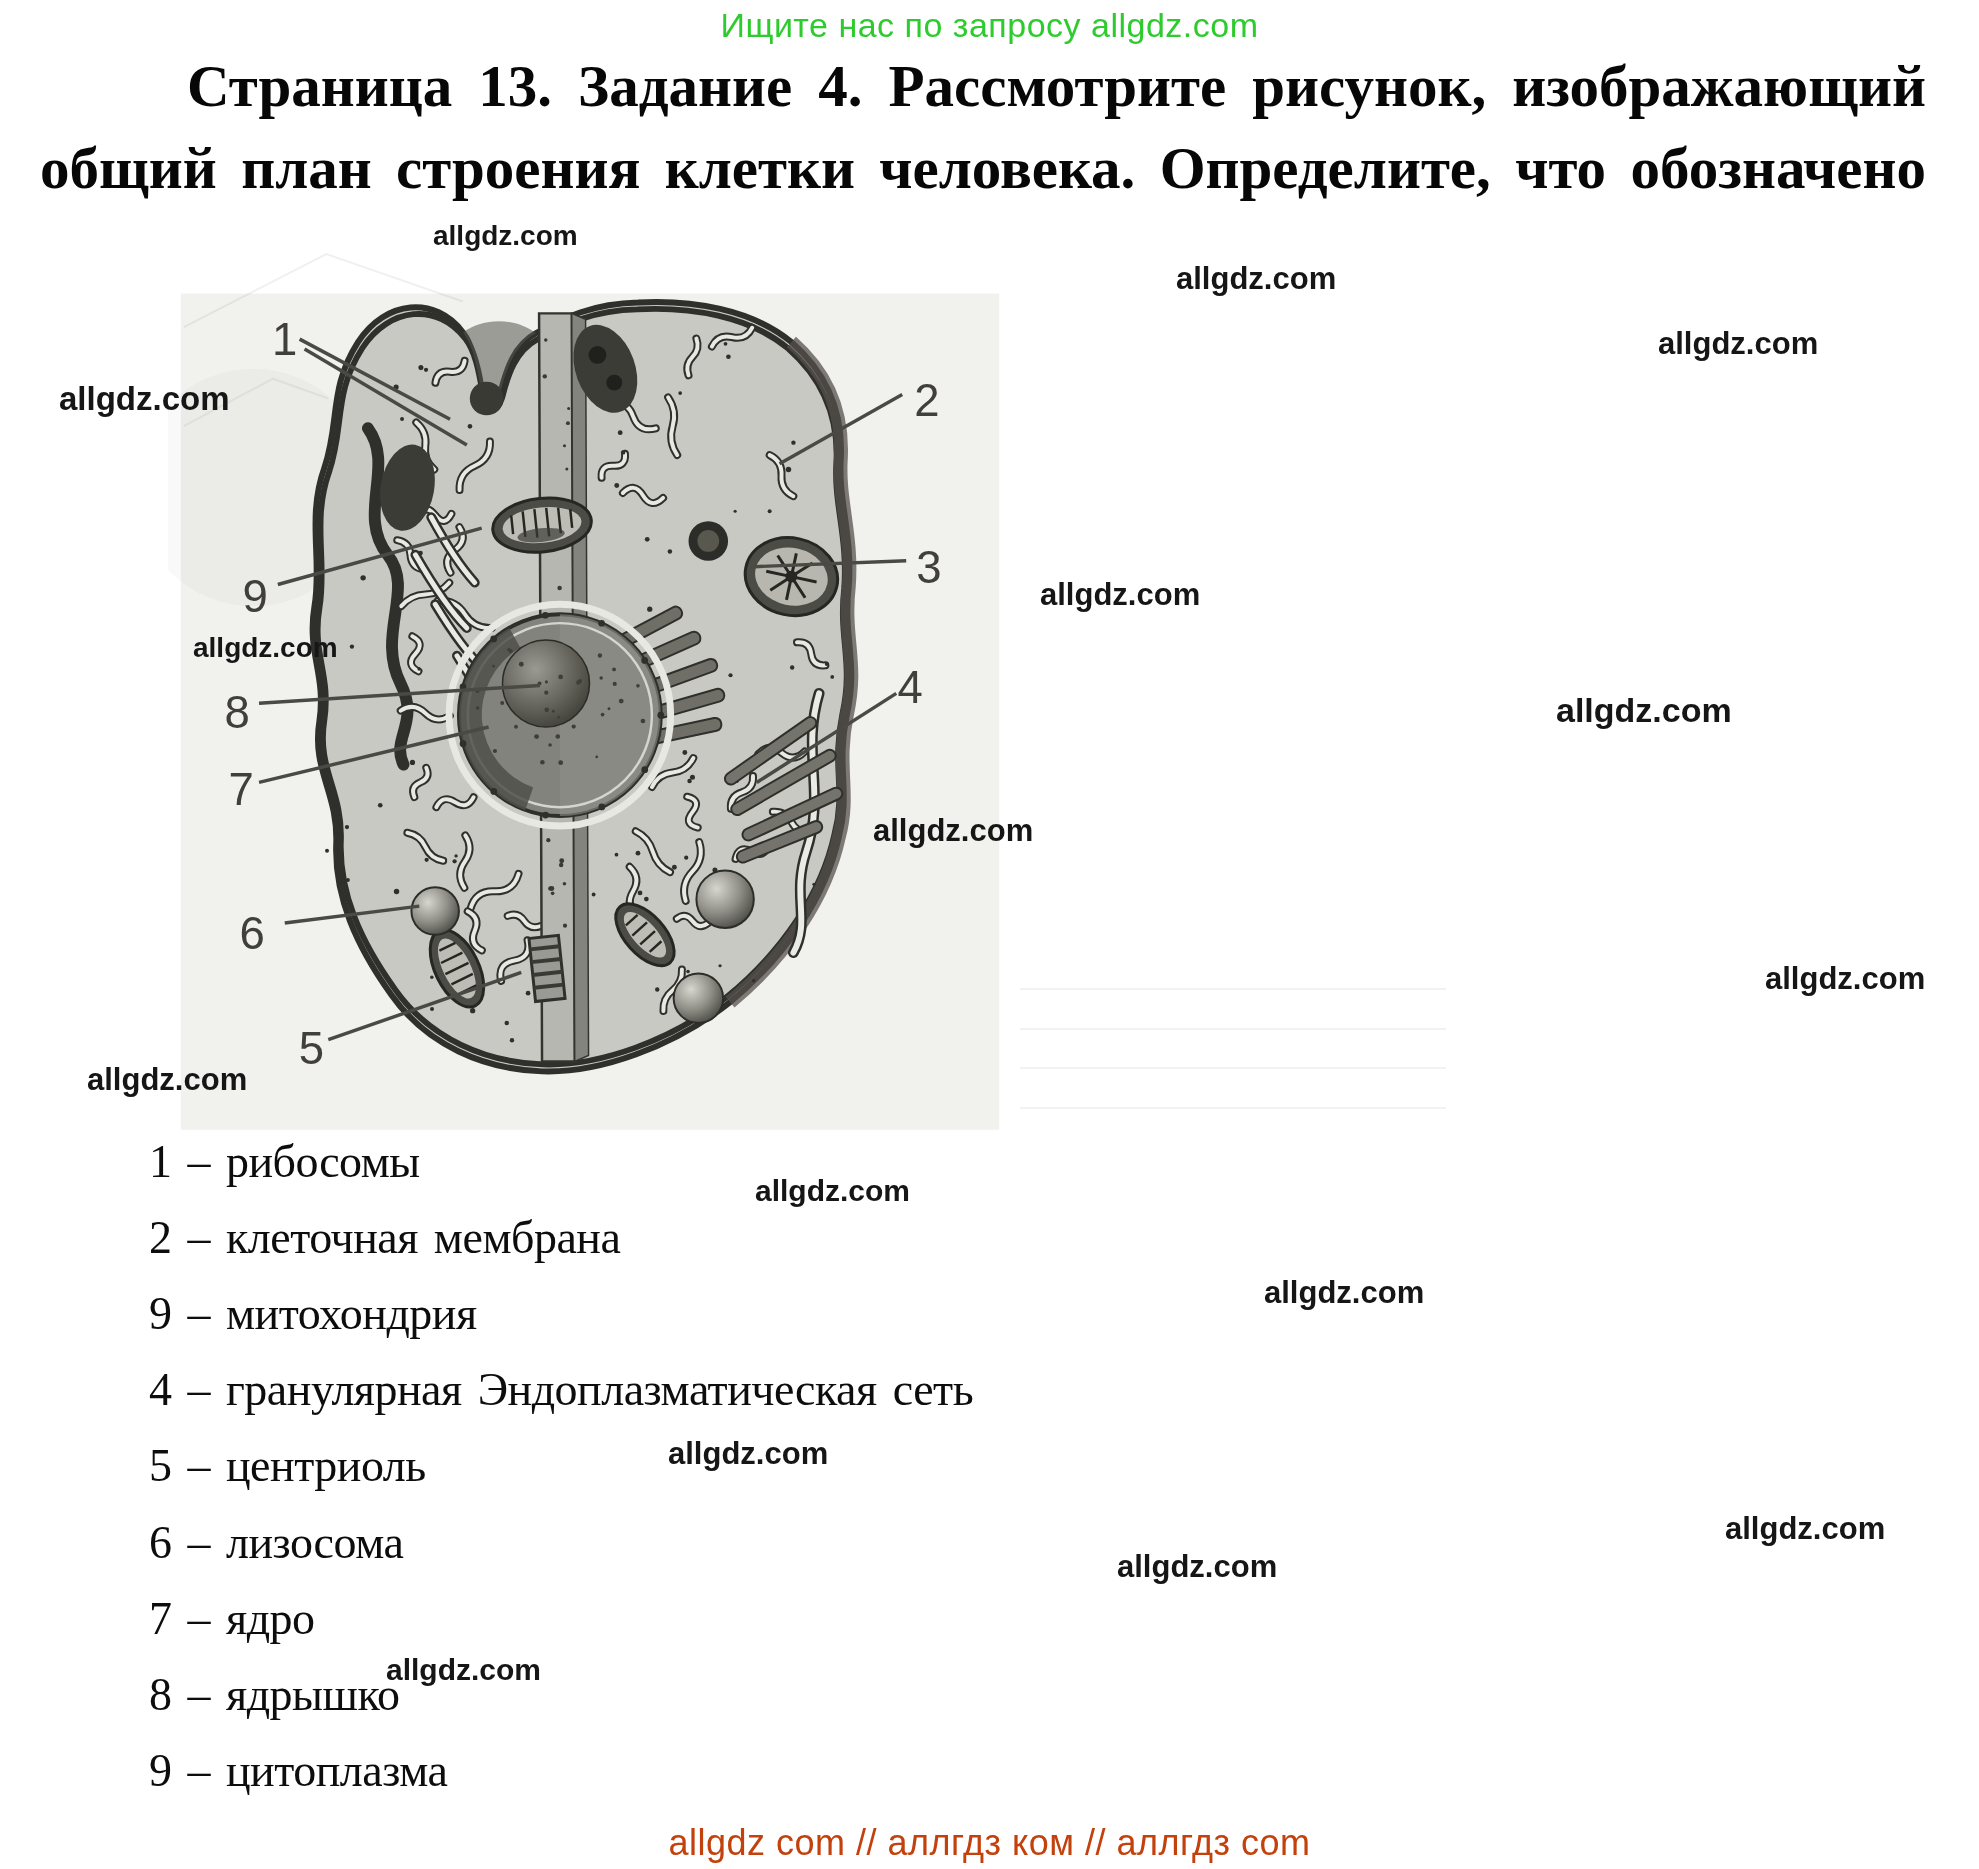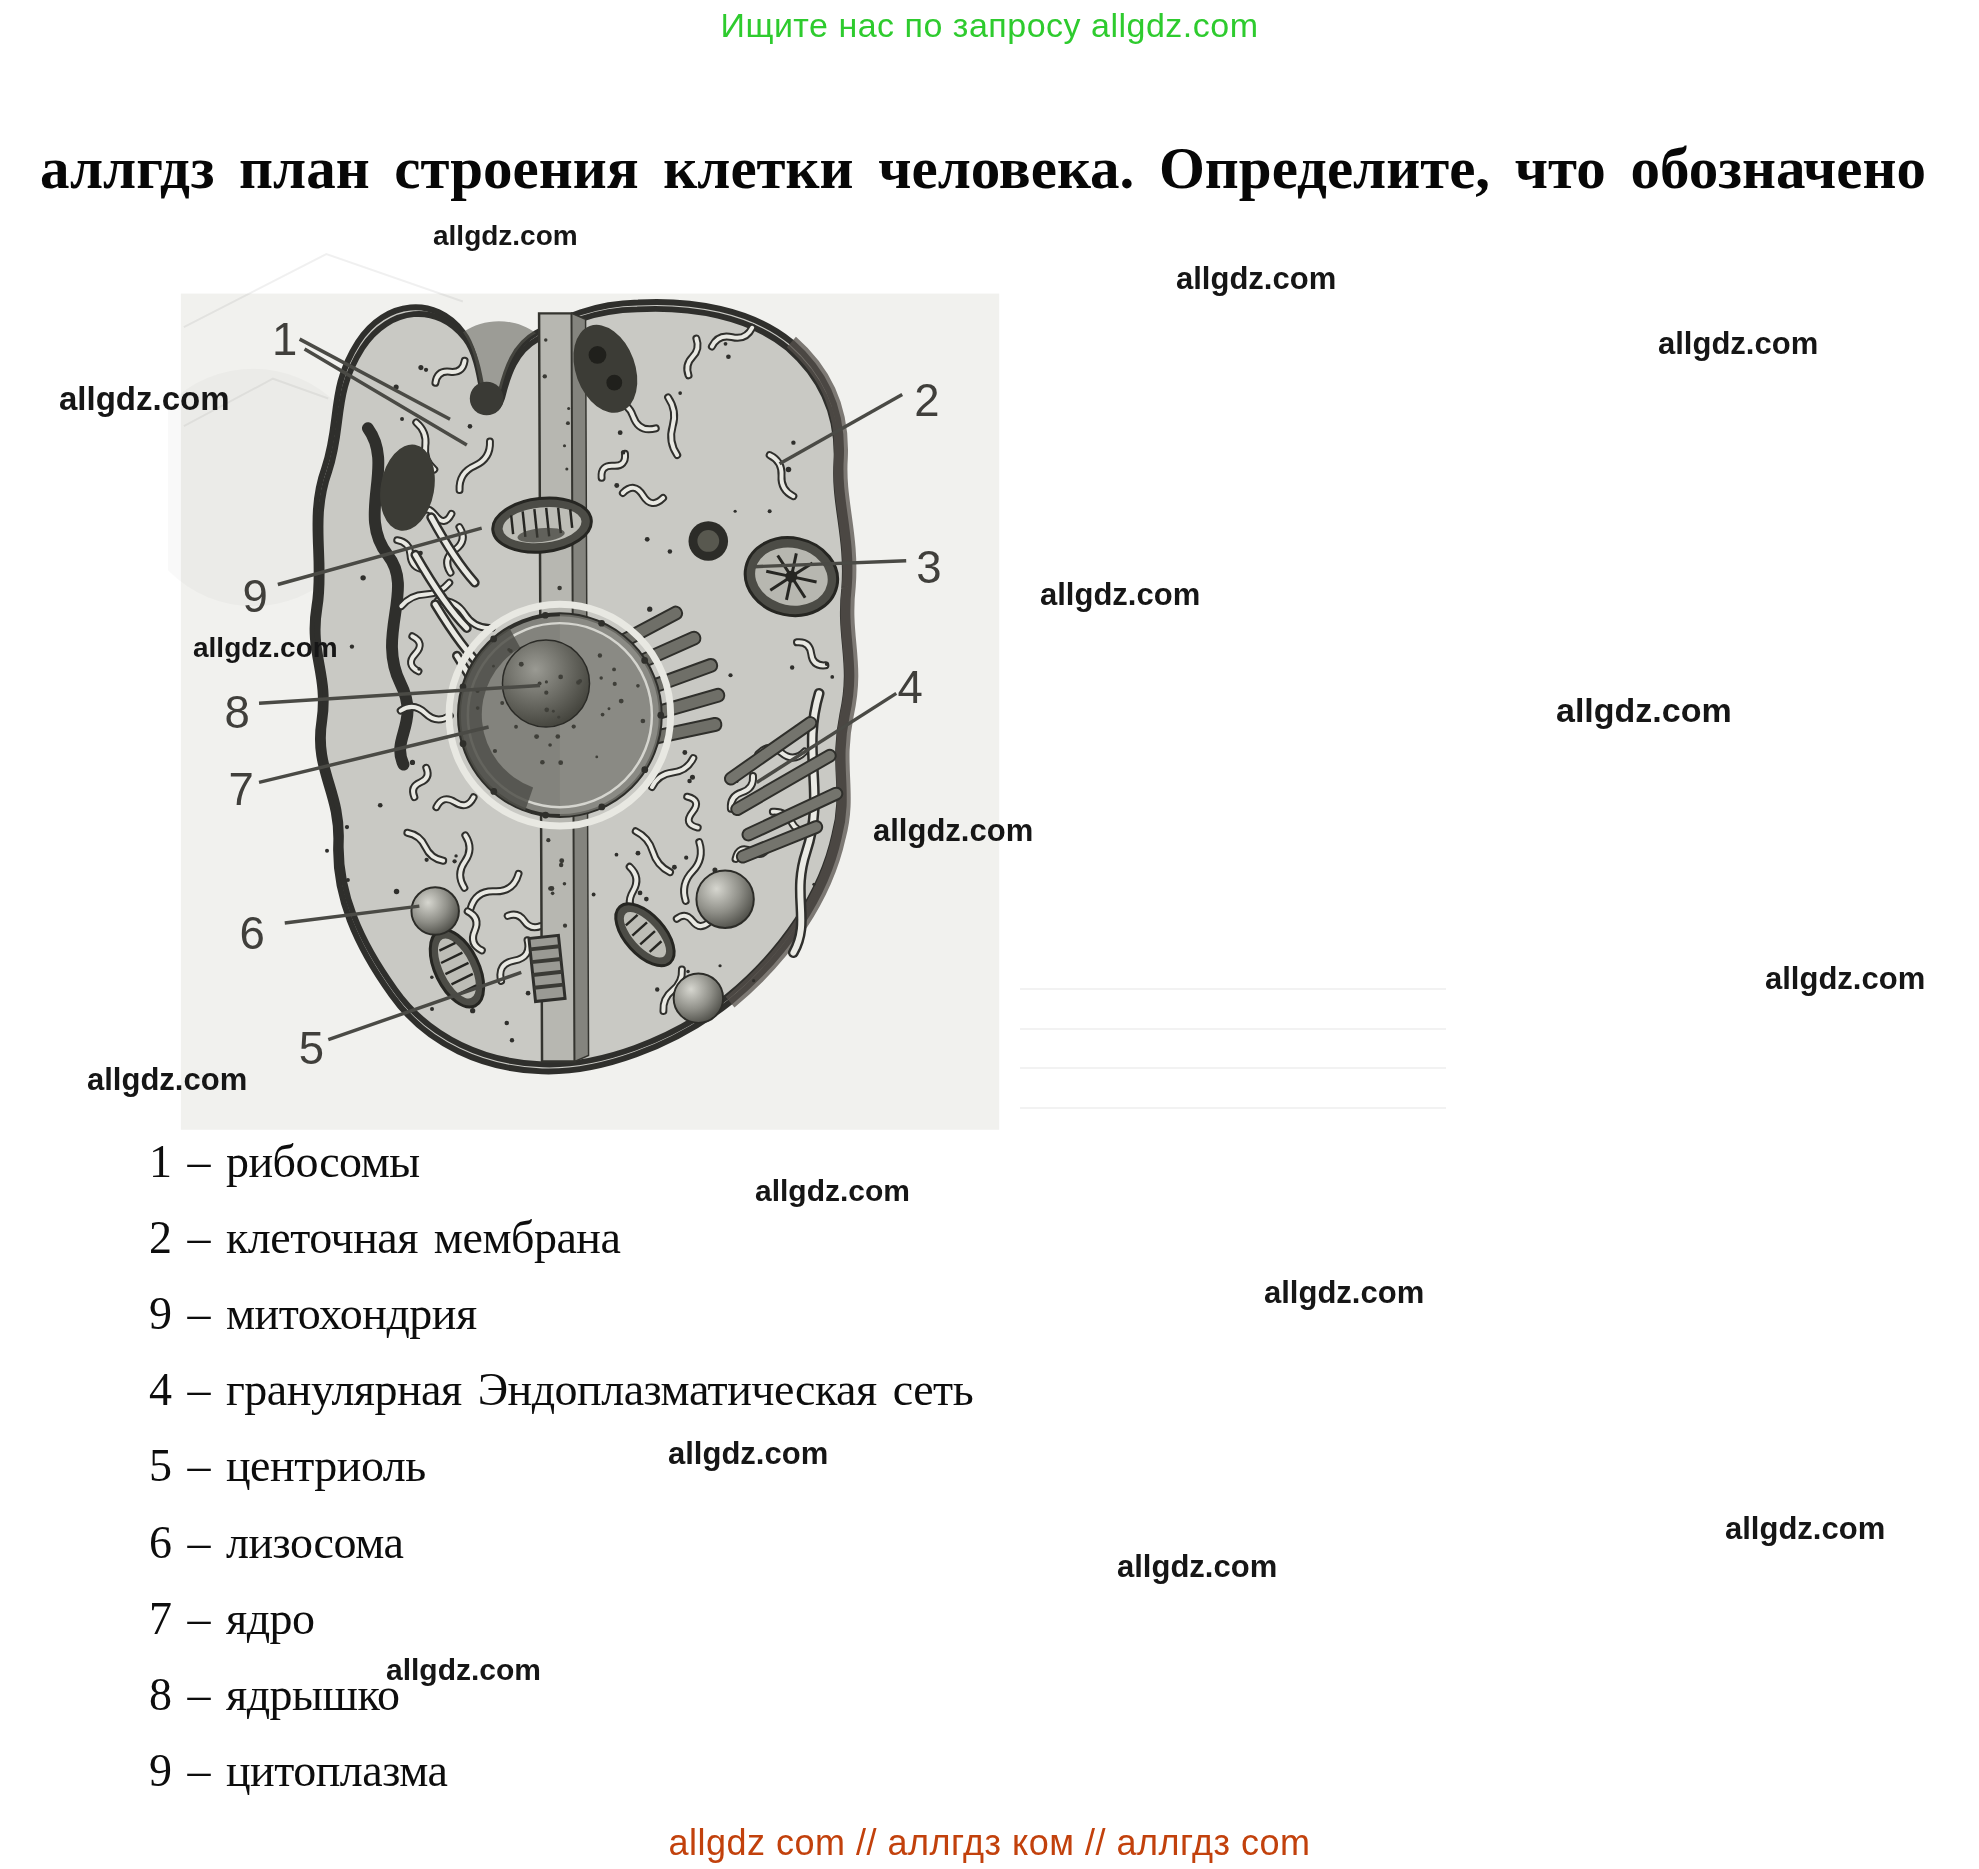--- a/index.html
+++ b/index.html
@@ -25,21 +25,22 @@
   .ruled{position:absolute;height:2px;background:rgba(0,0,0,0.05);}
   svg text{font-family:"Liberation Sans",sans-serif;}
 </style>
 </head>
 <body>
 
 <div class="page">
 
   <div class="promo" style="color: rgb(46, 203, 46);">Ищите нас по запросу allgdz.com</div>
 
-  <div class="title-line l2">аллгдз план строения клетки человека. Определите, что обозначено</div>
+  <div class="title-line l1">Страница 13. Задание 4. Рассмотрите рисунок, изображающий</div>
+  <div class="title-line l2">общий план строения клетки человека. Определите, что обозначено</div>
 
   <svg id="cellsvg" style="position:absolute;left:168px;top:228px;" width="851" height="906" viewBox="170 230 860 915">
     <defs>
       <radialGradient id="sph" cx="35%" cy="32%" r="75%">
         <stop offset="0%" stop-color="#d6d6cf"></stop>
         <stop offset="55%" stop-color="#8f8f88"></stop>
         <stop offset="100%" stop-color="#4a4a44"></stop>
       </radialGradient>
       <radialGradient id="nucl" cx="38%" cy="34%" r="80%">
         <stop offset="0%" stop-color="#9a9a93"></stop>

